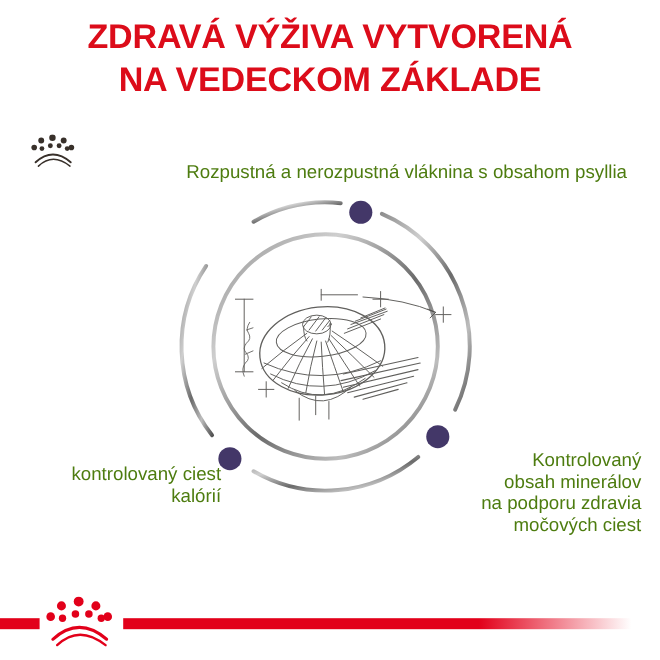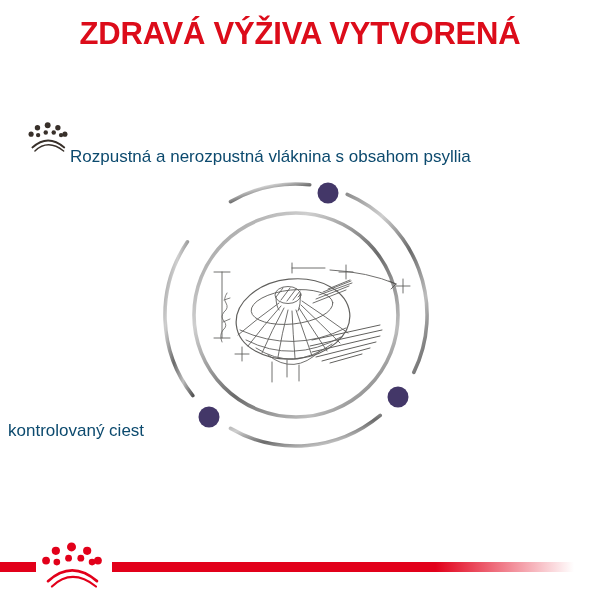--- a/index.html
+++ b/index.html
@@ -5,41 +5,42 @@
   html,body{margin:0;padding:0;background:#ffffff;}
   .canvas{
     position:relative;width:600px;height:600px;background:#ffffff;overflow:hidden;
     font-family:"Liberation Sans",sans-serif;
   }
   .headline{
     position:absolute;top:14px;left:0;width:600px;text-align:center;
     font-weight:700;font-size:31px;line-height:39px;letter-spacing:-0.2px;
   }
   .feature{
-    position:absolute;text-align:left;font-size:17px;line-height:19.5px;
-    color:#0c4a6e;font-weight:400;
+    position:absolute;text-align:right;font-size:17px;line-height:19.5px;
+    color:#4d7c0f;font-weight:400;
   }
   .feature-top{top:146px;left:70px;width:500px;line-height:21px;}
   .feature-bl{top:421px;left:8px;width:193px;}
   .feature-br{top:409px;left:403px;width:180px;}
   .svg-abs{position:absolute;left:0;top:0;}
   .bar{position:absolute;top:562px;height:10px;}
   .bar-left{left:0;width:36px;}
   .bar-right{left:112px;width:462px;}
   .crown{position:absolute;}
   .crown-top{left:26px;top:122px;width:44px;height:30px;color:#38302a;}
   .crown-bottom{left:38px;top:542px;width:68px;height:46px;}
 </style>
 </head>
 <body>
 
 <div class="canvas">
 
   <div class="headline" style="color:#dc0c1a;">
     <div>ZDRAVÁ VÝŽIVA VYTVORENÁ</div>
+    <div>NA VEDECKOM ZÁKLADE</div>
   </div>
 
   <svg class="crown crown-top" viewBox="0 0 69 47">
     <g fill="currentColor" stroke="none">
       <circle cx="8" cy="19" r="4"></circle>
       <circle cx="18" cy="9" r="4.2"></circle>
       <circle cx="34" cy="5" r="4.6"></circle>
       <circle cx="50" cy="9" r="4.2"></circle>
       <circle cx="61" cy="19" r="4"></circle>
       <circle cx="19" cy="20.5" r="3.4"></circle>
@@ -52,22 +53,29 @@
       <path d="M14,45.5 Q34.5,26 59,45.5" stroke-width="2.2"></path>
     </g>
   </svg>
 
   <div class="feature feature-top">
     <span>Rozpustná a nerozpustná vláknina s obsahom psyllia</span>
   </div>
 
   <div class="feature feature-bl">
     <div>kontrolovaný ciest</div>
+    <div>kalórií</div>
   </div>
 
+  <div class="feature feature-br">
+    <div>Kontrolovaný</div>
+    <div>obsah minerálov</div>
+    <div>na podporu zdravia</div>
+    <div>močových ciest</div>
+  </div>
 
   <svg class="svg-abs" width="600" height="600" viewBox="0 0 600 600">
     <defs>
       <linearGradient id="metal" x1="0%" y1="0%" x2="100%" y2="100%">
         <stop offset="0%" stop-color="#8f8f8f"></stop>
         <stop offset="28%" stop-color="#cfcfcf"></stop>
         <stop offset="55%" stop-color="#6b6b6b"></stop>
         <stop offset="78%" stop-color="#bdbdbd"></stop>
         <stop offset="100%" stop-color="#555555"></stop>
       </linearGradient>

